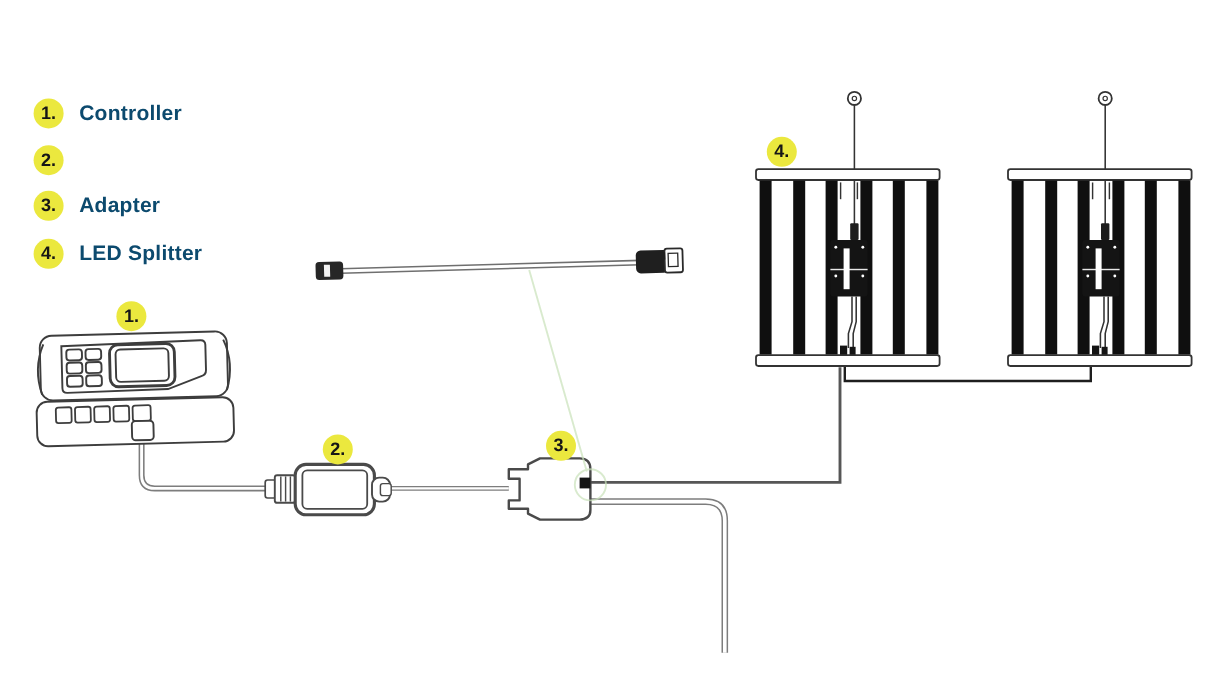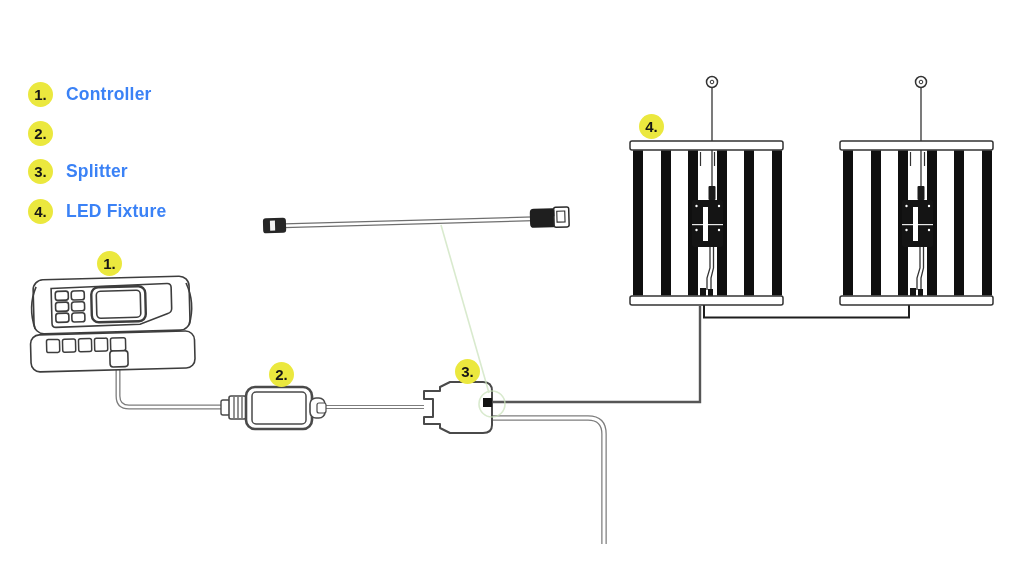--- a/index.html
+++ b/index.html
@@ -9,42 +9,42 @@
   }
   .diagram-svg{position:absolute;left:0;top:0;}
   .badge{
     position:absolute;width:25px;height:25px;border-radius:50%;
     background:#ebe83e;color:#161616;font-weight:700;font-size:15px;
     display:flex;align-items:center;justify-content:center;line-height:1;
   }
   .legend{position:absolute;left:0;top:0;}
   .legend-row{position:absolute;left:28px;display:flex;align-items:center;gap:13px;height:26px;}
   .legend-row .badge{position:static;flex:0 0 auto;}
-  .legend-label{font-size:17.5px;font-weight:700;color:#3b82f6;letter-spacing:.2px;white-space:nowrap;}
+  .legend-label{font-size:17.5px;font-weight:700;color:#0c4a6e;letter-spacing:.2px;white-space:nowrap;}
 </style>
 </head>
 <body>
 
 <div class="stage">
 
   <div class="legend">
     <div class="legend-row" style="top:81px">
       <span class="badge">1.</span>
       <span class="legend-label">Controller</span>
     </div>
     <div class="legend-row" style="top:120px">
       <span class="badge">2.</span>
     </div>
     <div class="legend-row" style="top:158px">
       <span class="badge">3.</span>
-      <span class="legend-label">Splitter</span>
+      <span class="legend-label">Adapter</span>
     </div>
     <div class="legend-row" style="top:198px">
       <span class="badge">4.</span>
-      <span class="legend-label">LED Fixture</span>
+      <span class="legend-label">LED Splitter</span>
     </div>
   </div>
 
   <svg class="diagram-svg" width="1024" height="571" viewBox="0 0 1024 571">
 
     <g fill="none">
       <path d="M118,366 L118,396 Q118,407 129,407 L224,407" stroke="#7d7d7d" stroke-width="5"></path>
       <path d="M118,366 L118,396 Q118,407 129,407 L224,407" stroke="#ffffff" stroke-width="2.4"></path>
     </g>
 

